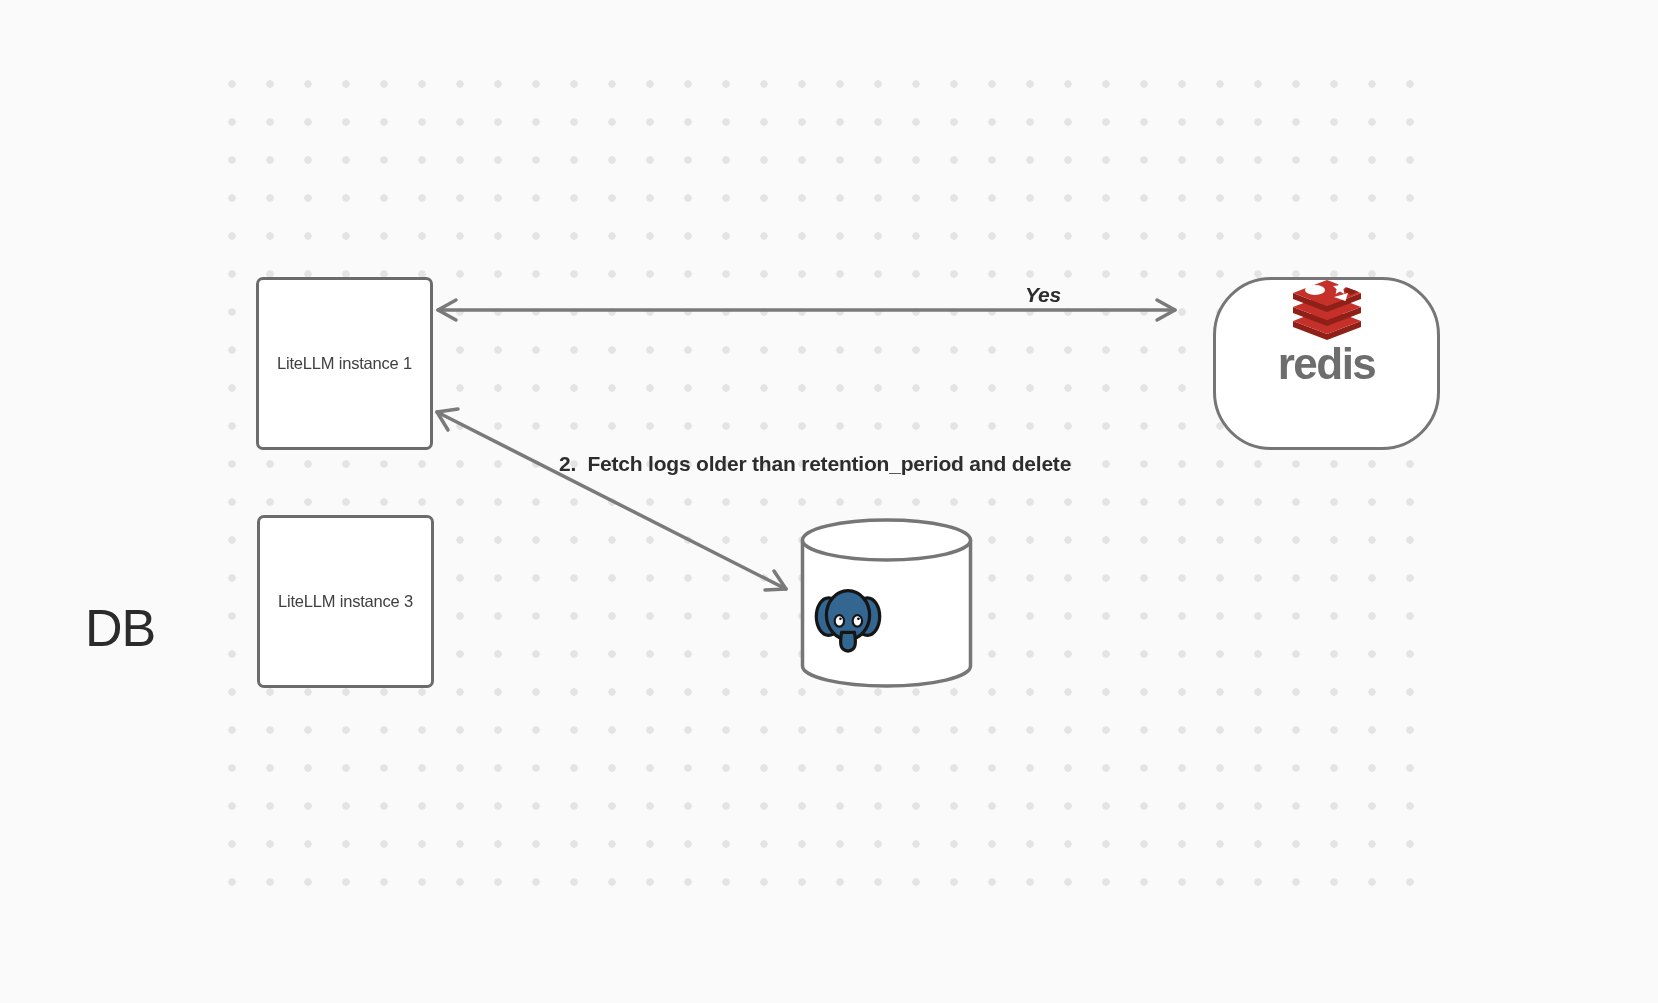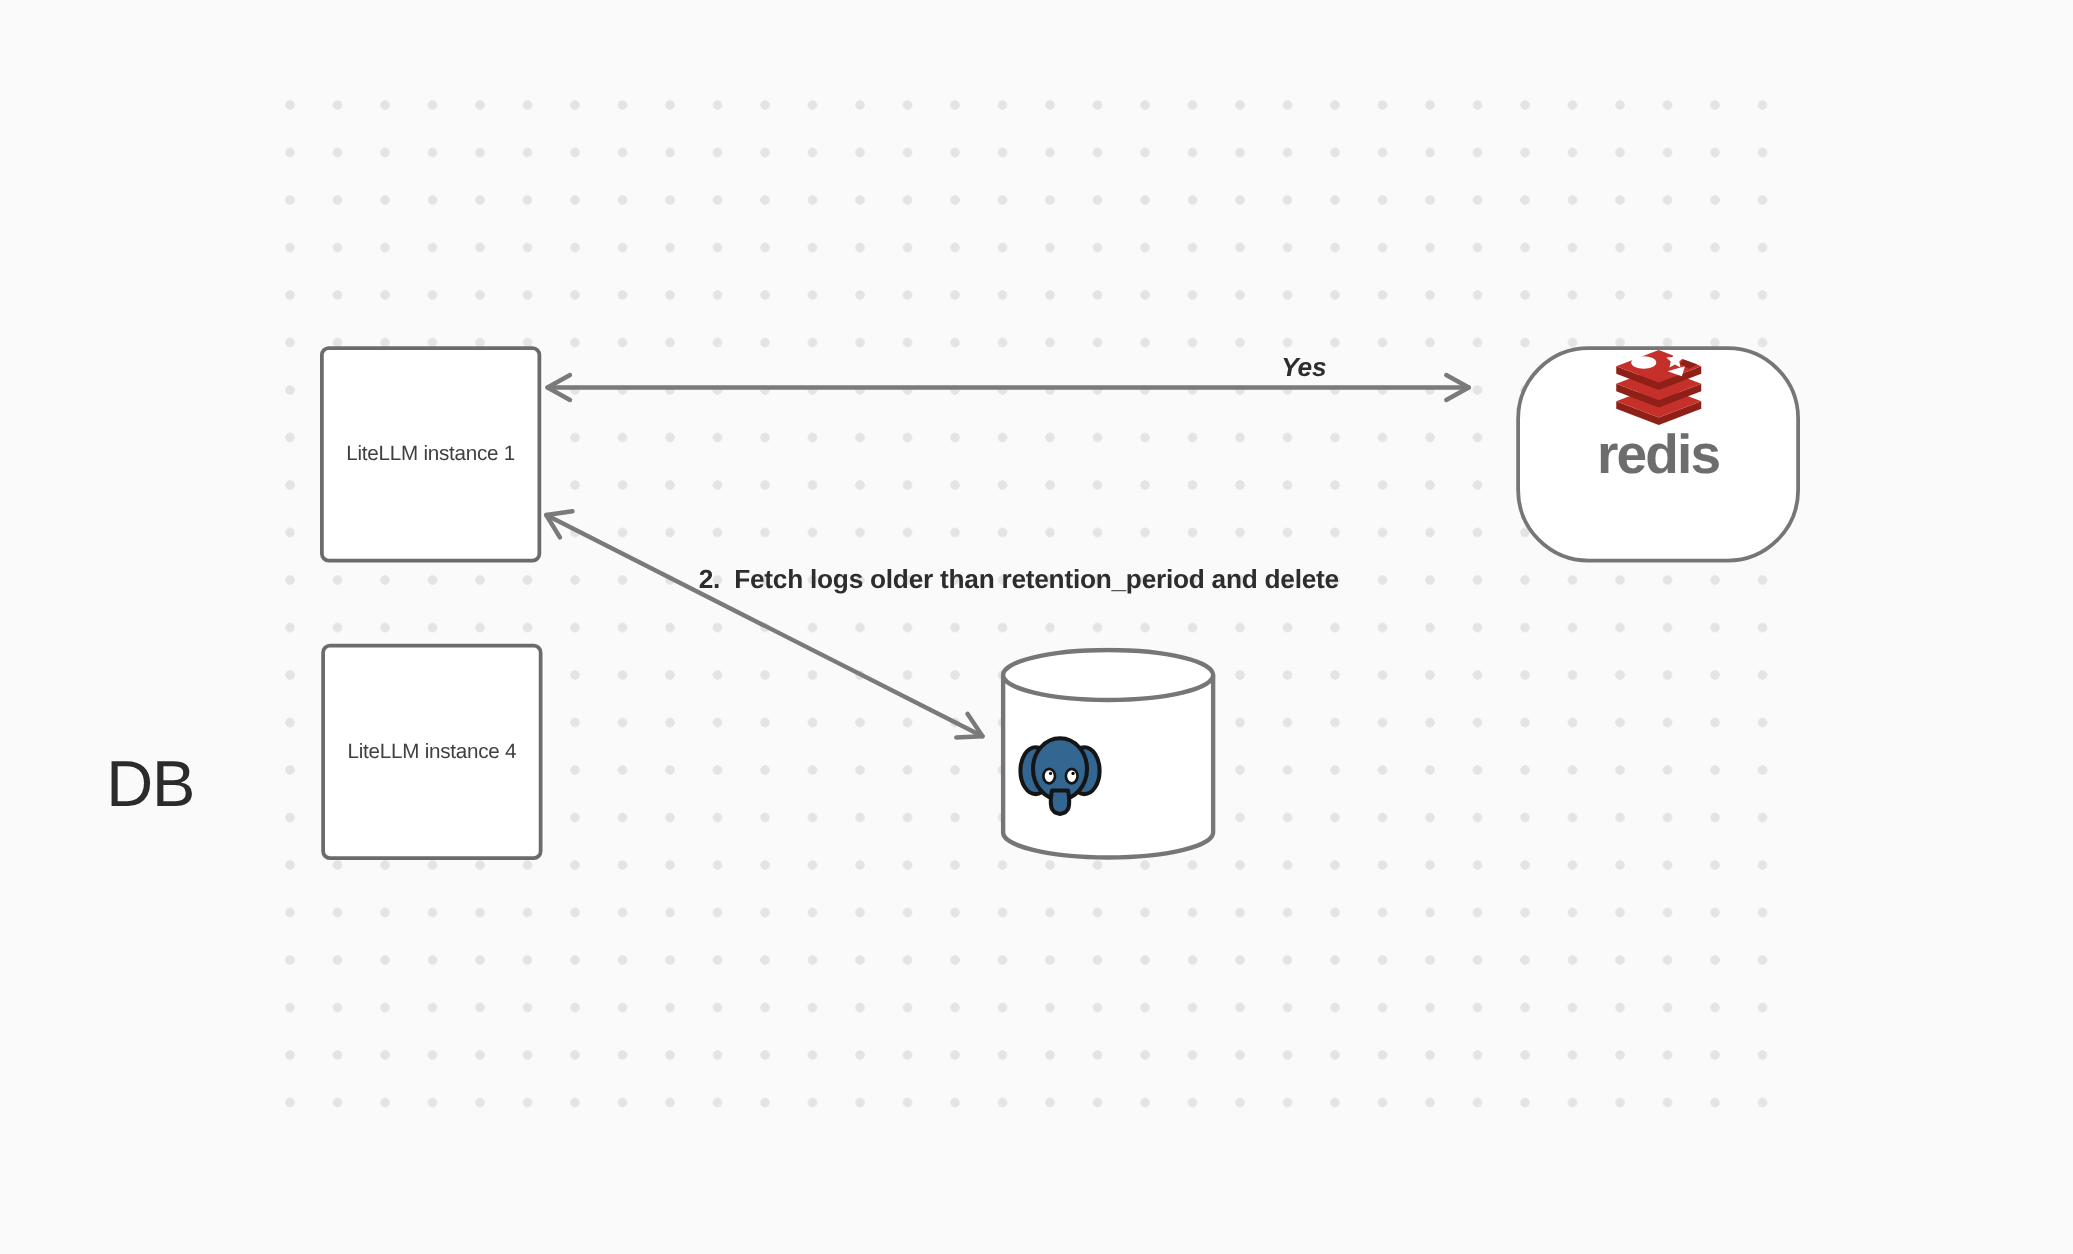--- a/index.html
+++ b/index.html
@@ -115,21 +115,21 @@
       <polyline points="458,409 437,412 448,430"></polyline>
       <polyline points="765,590 786,589 774,571"></polyline>
     </g>
   </svg>
 
   <div class="llm-box" style="left:256px; top:277px">
     <span>LiteLLM instance 1</span>
   </div>
 
   <div class="llm-box" style="left:257px; top:515px">
-    <span>LiteLLM instance 4</span>
+    <span>LiteLLM instance 3</span>
   </div>
 
 
   <div class="redis-node">
     <svg width="80" height="62" viewBox="0 0 80 62">
 
       <path d="M6 41 L6 47 L40 60 L74 47 L74 41 L40 54 Z" fill="#8e2017"></path>
       <path d="M40 28 L74 41 L40 54 L6 41 Z" fill="#c6302b"></path>
 
       <path d="M6 27 L6 33 L40 46 L74 33 L74 27 L40 40 Z" fill="#8e2017"></path>

